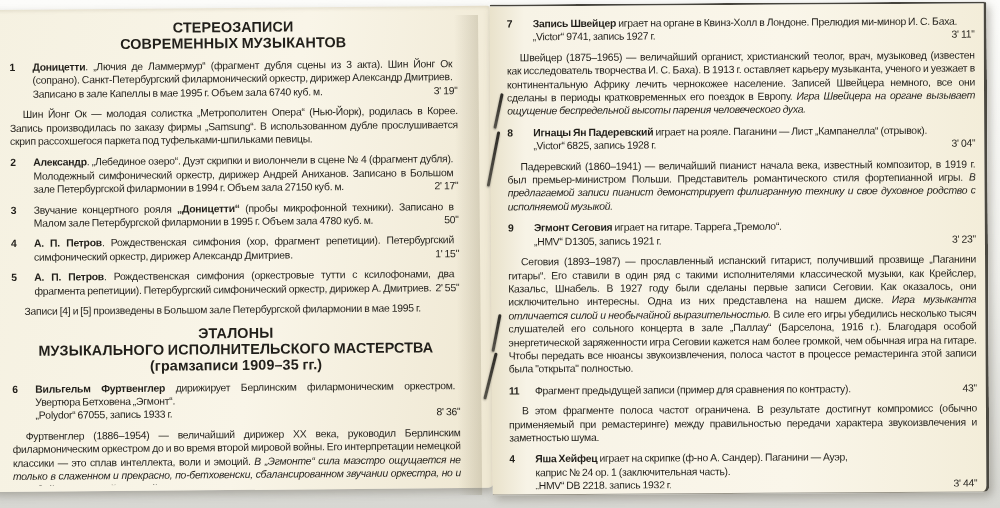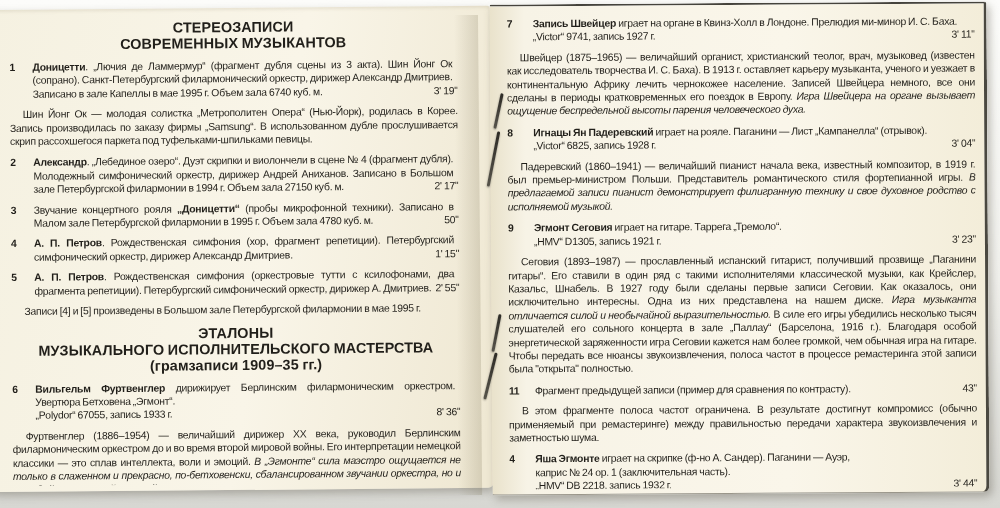--- a/index.html
+++ b/index.html
@@ -121,21 +121,21 @@
       </div>
       <p class="note"><span>Сеговия (1893–1987) — прославленный испанский гитарист, получивший прозвище „Паганини гитары“. Его ставили в один ряд с такими исполнителями классической музыки, как Крейслер, Казальс, Шнабель. В 1927 году были сделаны первые записи Сеговии. Как оказалось, они исключительно интересны. Одна из них представлена на нашем диске. </span><span class="i">Игра музыканта отличается силой и необычайной выразительностью.</span><span> В силе его игры убедились несколько тысяч слушателей его сольного концерта в зале „Паллау“ (Барселона, 1916 г.). Благодаря особой энергетической заряженности игра Сеговии кажется нам более громкой, чем обычная игра на гитаре. Чтобы передать все нюансы звукоизвлечения, полоса частот в процессе ремастеринга этой записи была "открыта" полностью.</span></p>
       <div class="item">
         <span class="num">11</span>
         <div class="body"><span>Фрагмент предыдущей записи (пример для сравнения по контрасту).</span></div>
         <span class="dur">43"</span>
       </div>
       <p class="note"><span>В этом фрагменте полоса частот ограничена. В результате достигнут компромисс (обычно применяемый при ремастеринге) между правильностью передачи характера звукоизвлечения и заметностью шума.</span></p>
       <div class="item">
         <span class="num">4</span>
-        <div class="body"><span class="b">Яша Эгмонте</span><span> играет на скрипке (ф-но А. Сандер). Паганини — Ауэр,</span><br><span>каприс № 24 op. 1 (заключительная часть).</span><br><span>„HMV“ DB 2218, запись 1932 г.</span></div>
+        <div class="body"><span class="b">Яша Хейфец</span><span> играет на скрипке (ф-но А. Сандер). Паганини — Ауэр,</span><br><span>каприс № 24 op. 1 (заключительная часть).</span><br><span>„HMV“ DB 2218, запись 1932 г.</span></div>
         <span class="dur">3' 44"</span>
       </div>
     </div>
 </div>
 
 <div class="staple" id="staple1a"></div>
 <div class="staple" id="staple1b"></div>
 <div class="staple" id="staple2a"></div>
 <div class="staple" id="staple2b"></div>
 

